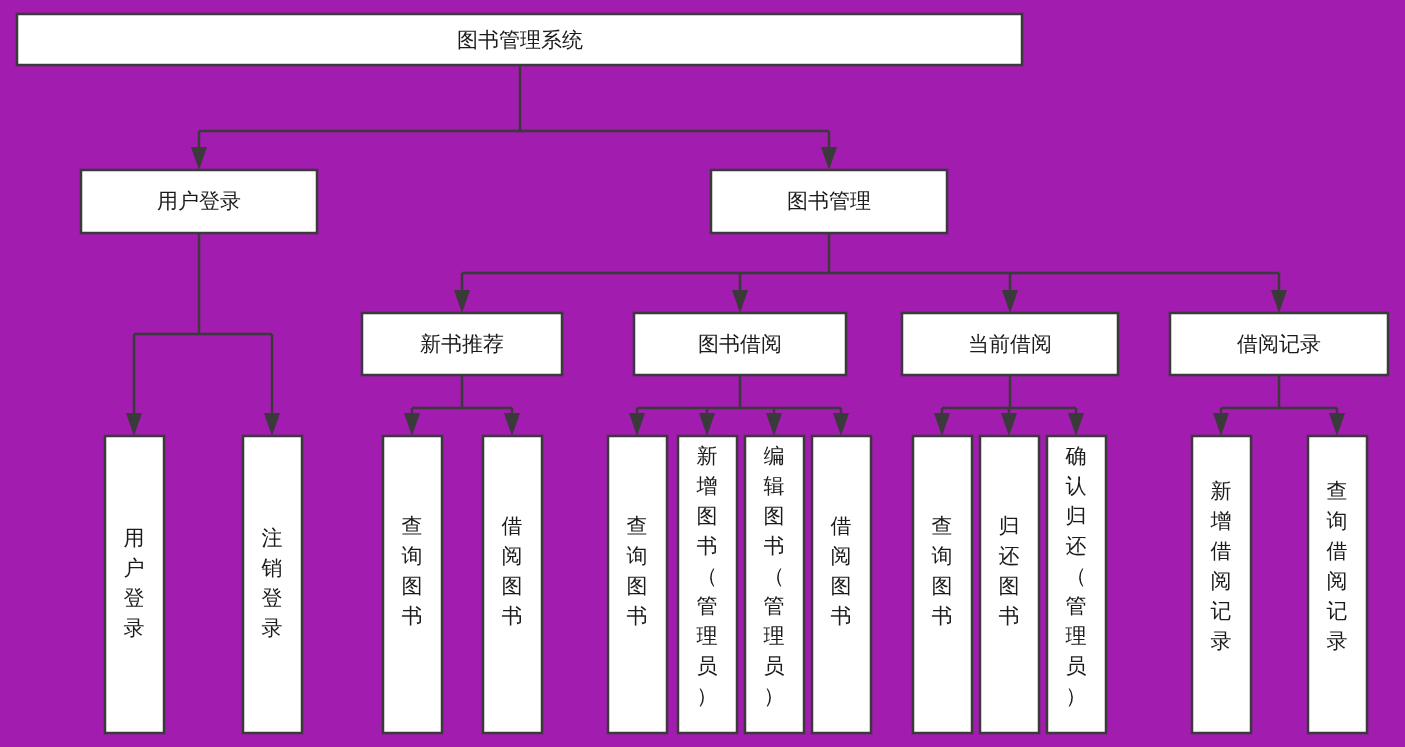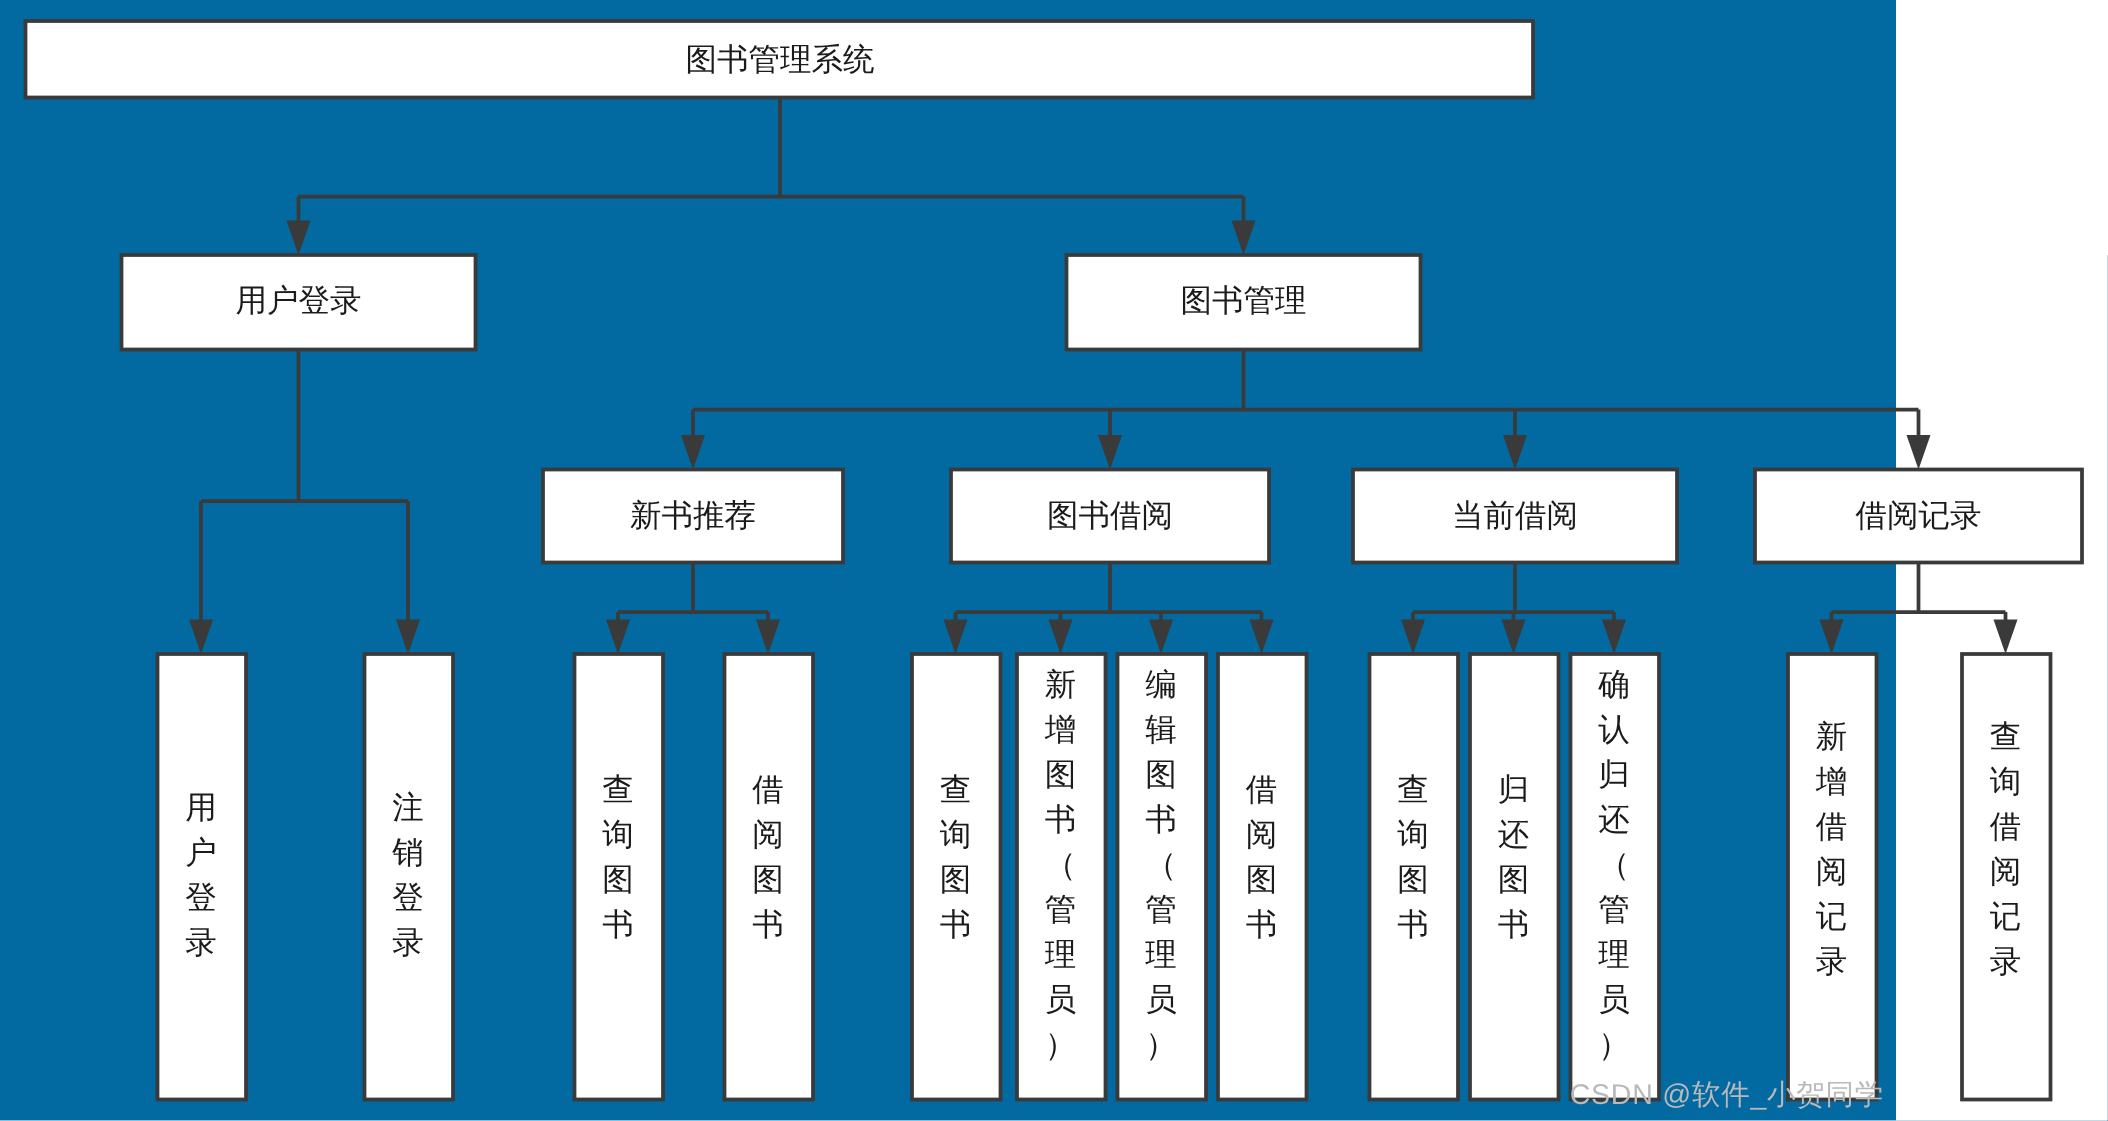--- a/index.html
+++ b/index.html
@@ -8,23 +8,23 @@
     background: #ffffff;
   }
   body {
     width: 1405px;
     height: 747px;
     font-family: "Liberation Sans", "DejaVu Sans", sans-serif;
     overflow: hidden;
   }
   #diagram-root {
     position: relative;
-    width: 1264px;
+    width: 1405px;
     height: 747px;
-    background: #0369a1;
+    background: #a21caf;
   }
   svg#flow {
     position: absolute;
     left: 0;
     top: 0;
     width: 1405px;
     height: 747px;
     display: block;
   }
   .node-box {
@@ -244,14 +244,13 @@
         <text class="node-label-v" x="1221"><tspan x="1221" y="498">新</tspan><tspan x="1221" y="528">增</tspan><tspan x="1221" y="558">借</tspan><tspan x="1221" y="588">阅</tspan><tspan x="1221" y="618">记</tspan><tspan x="1221" y="648">录</tspan></text>
       </g>
       <g>
         <rect class="node-box" x="1308" y="436" width="59" height="297"></rect>
         <text class="node-label-v" x="1337"><tspan x="1337" y="498">查</tspan><tspan x="1337" y="528">询</tspan><tspan x="1337" y="558">借</tspan><tspan x="1337" y="588">阅</tspan><tspan x="1337" y="618">记</tspan><tspan x="1337" y="648">录</tspan></text>
       </g>
     </g>
 
   </svg>
 
-  <div class="watermark">CSDN @软件_小贺同学</div>
 </div>
 
 </body></html>

